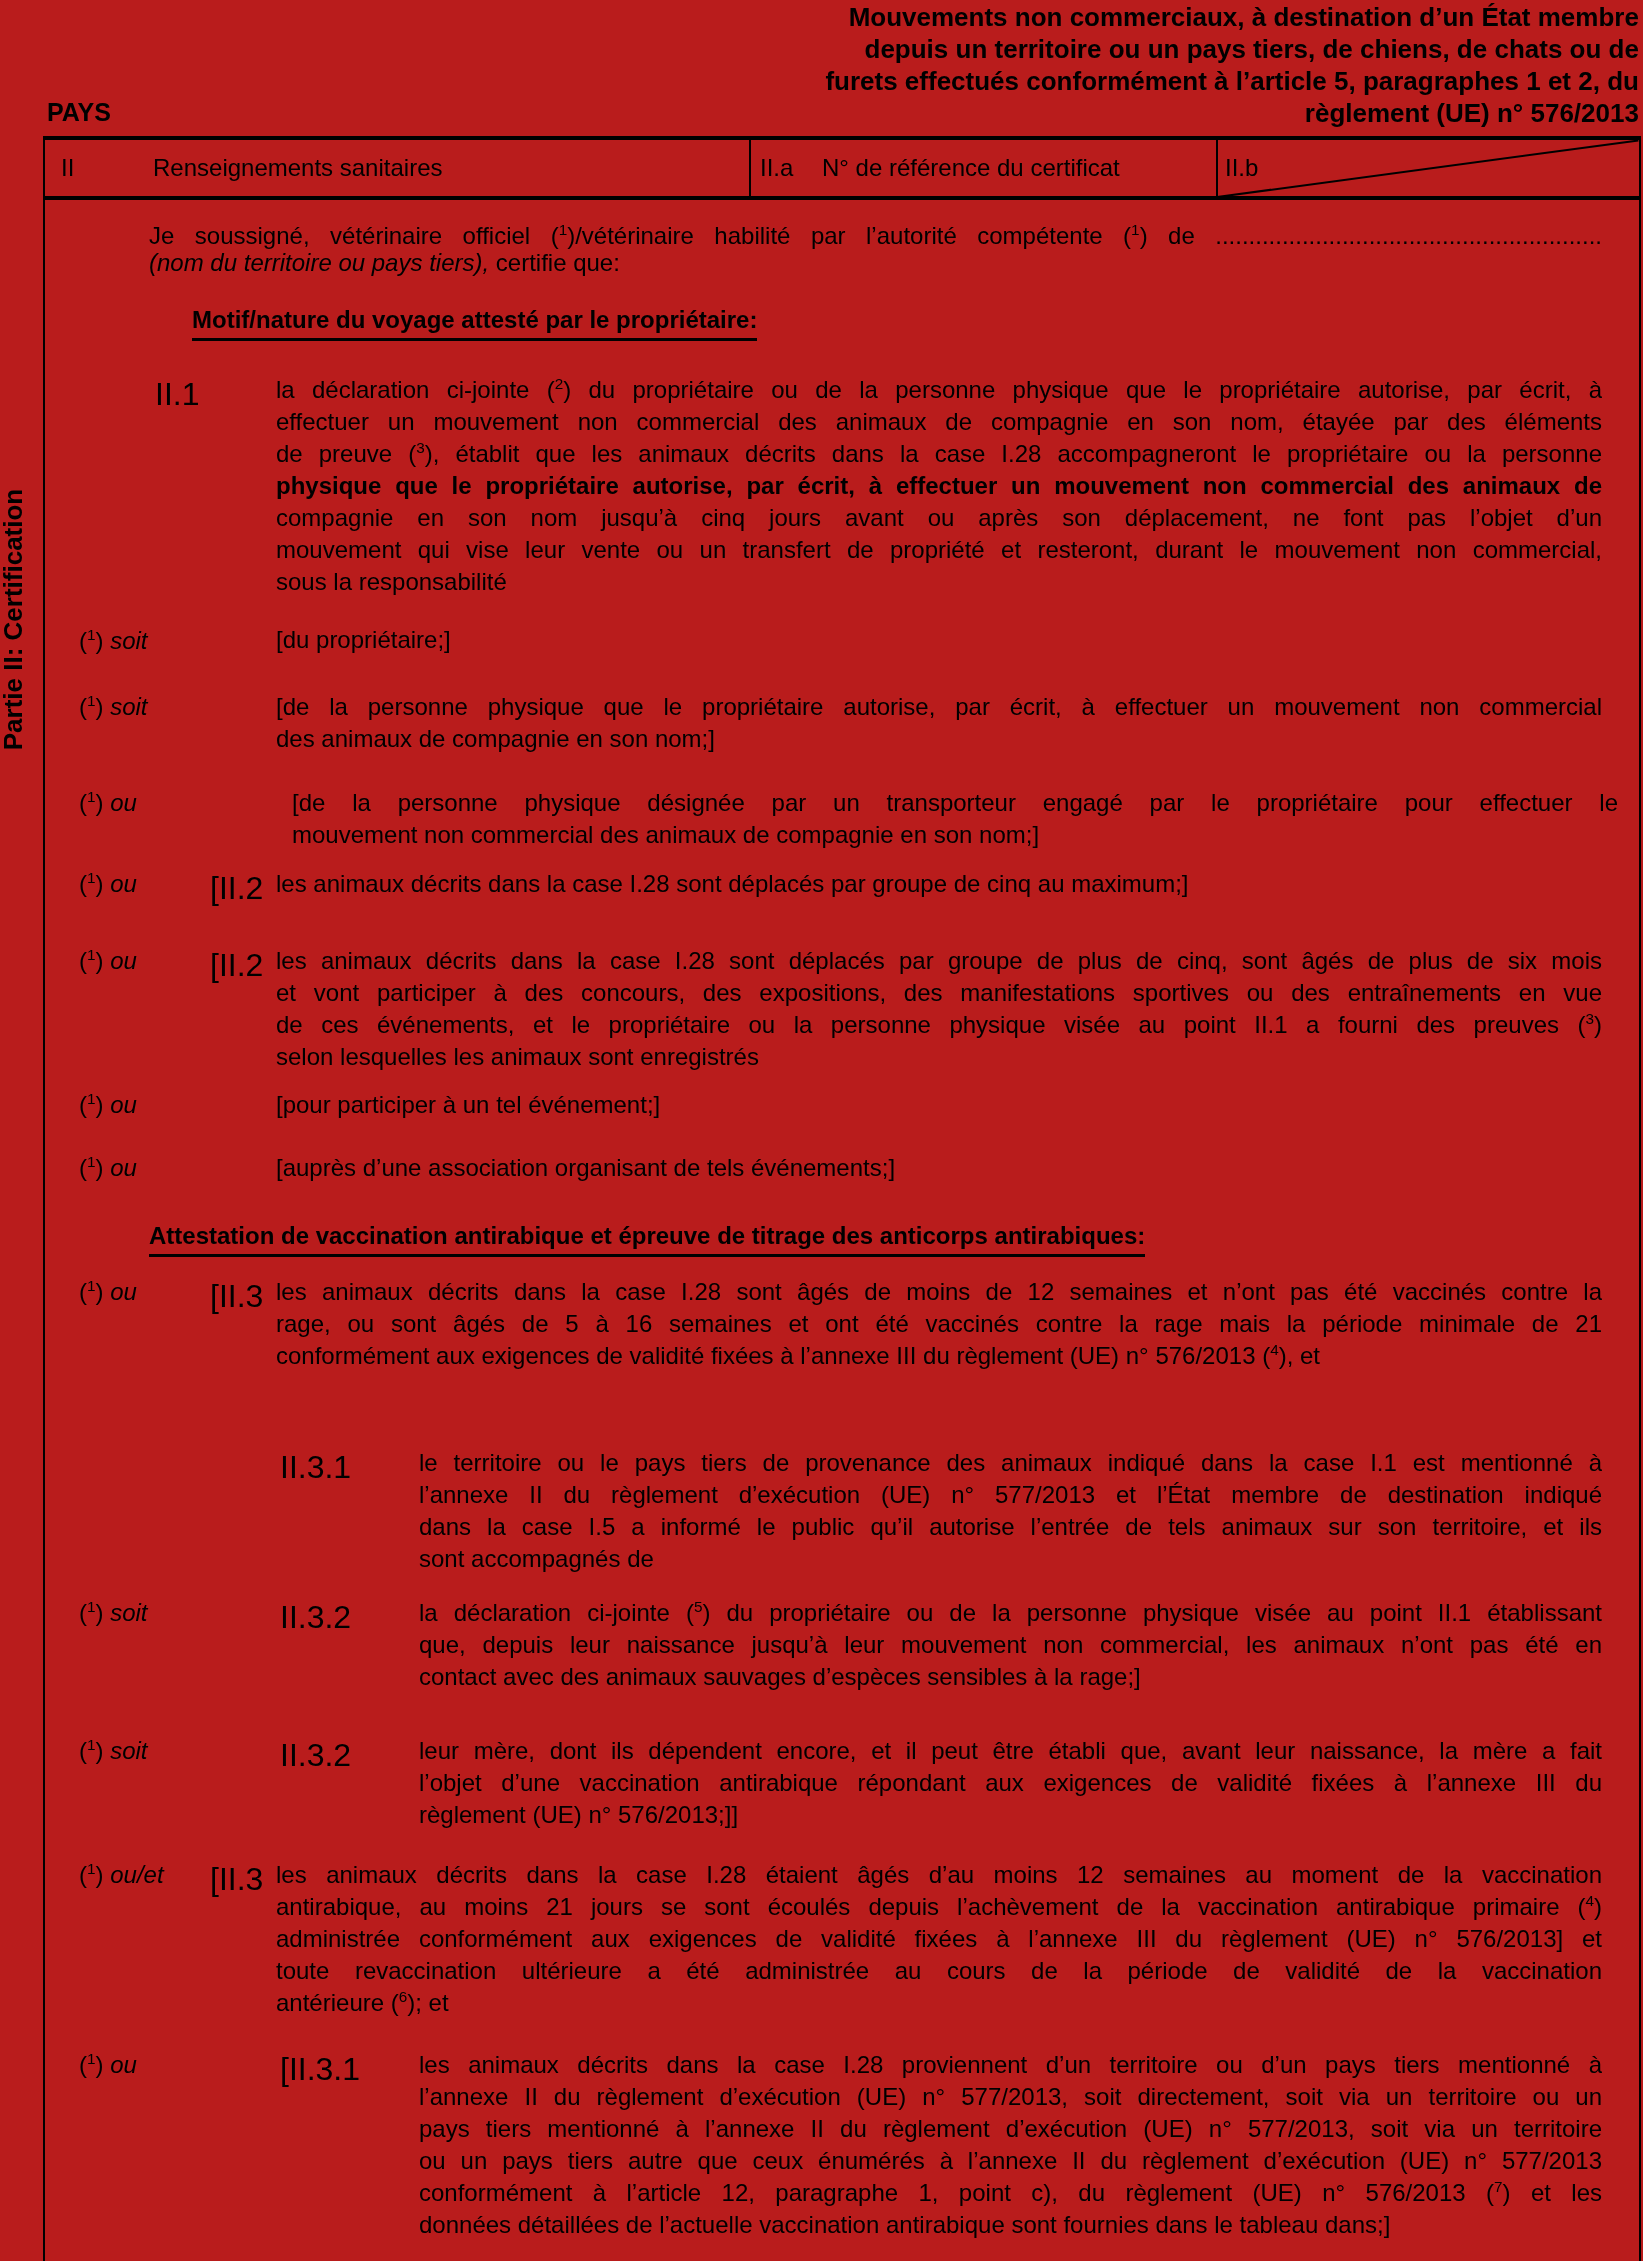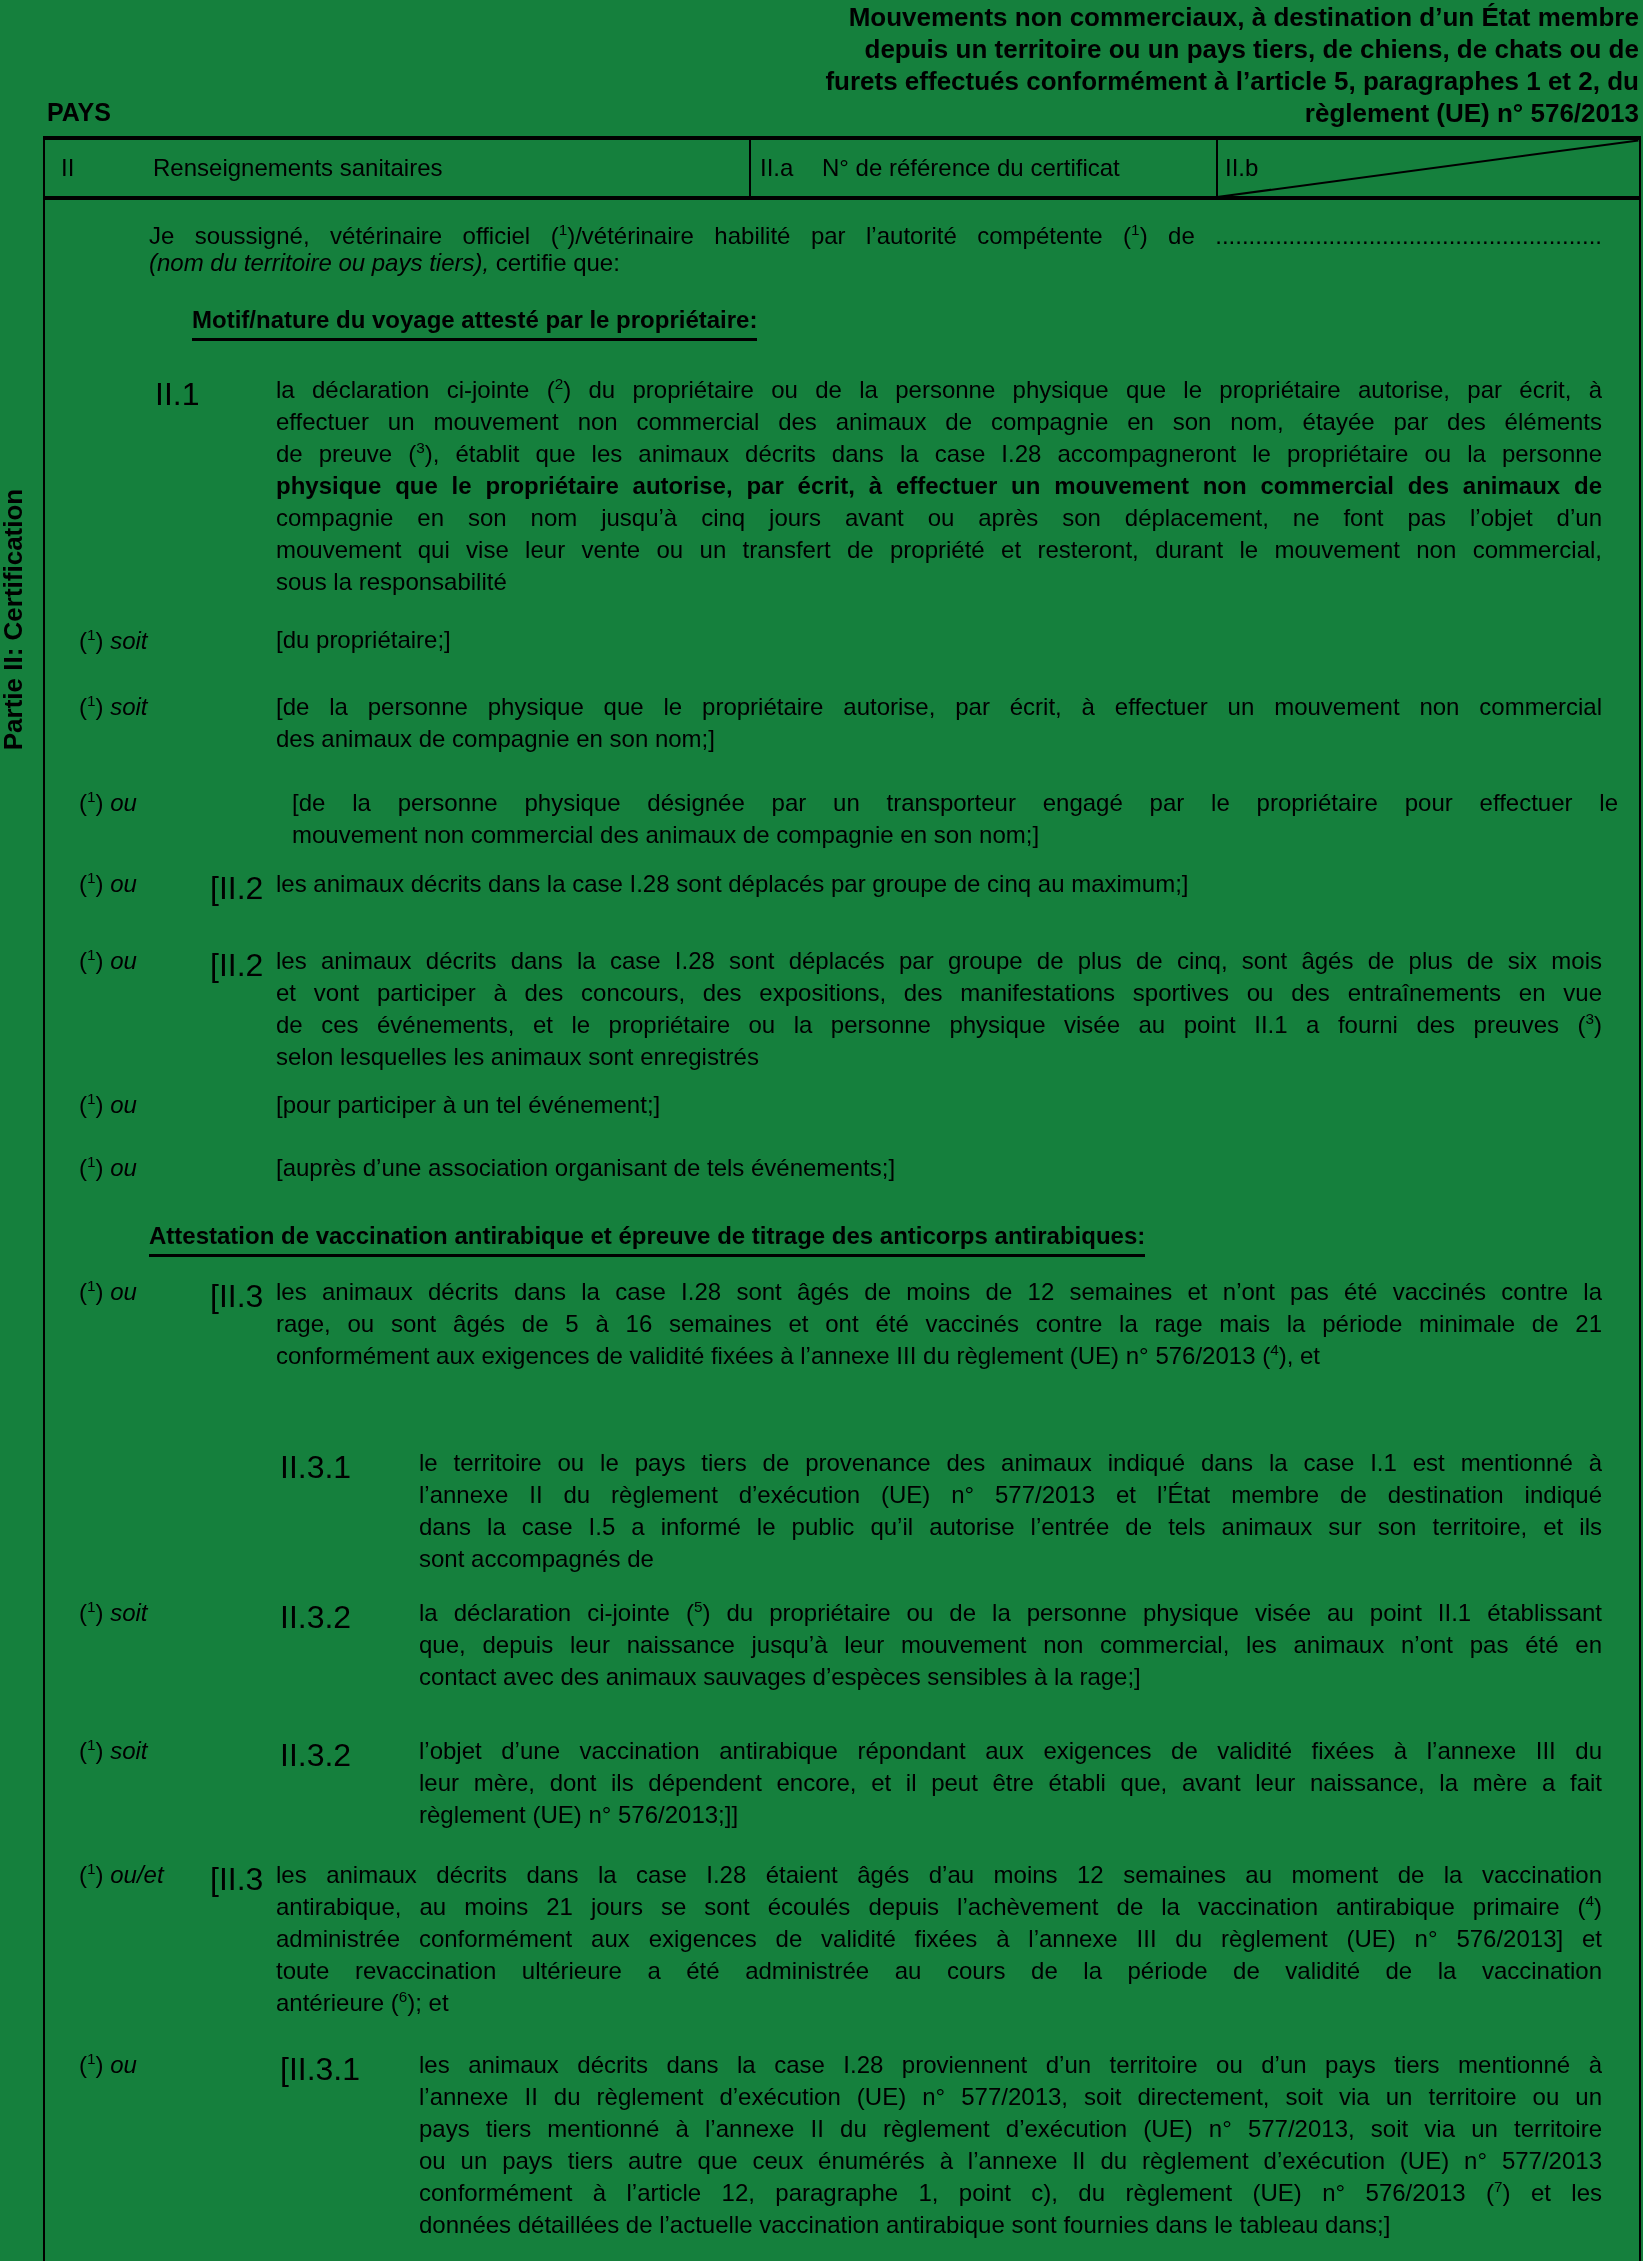--- a/index.html
+++ b/index.html
@@ -1,19 +1,19 @@
 <!DOCTYPE html>
 <html style="font-size:9.4px"><head>
 <meta charset="utf-8">
 <style>
   html,body{margin:0;padding:0;background:#888;}
   #page{
     position:relative;
     width:1643px;height:2261px;
-    background:#15803d;
+    background:#b91c1c;
     font-family:"Liberation Sans", sans-serif;
     color:#000;
     overflow:hidden;
   }
   .abs{position:absolute;}
   
   #doc-title{
     position:absolute; top:1.2px; right:4.1px; width:881px;
     text-align:right; font-weight:bold; font-size:26px; line-height:32px;
   }
@@ -153,22 +153,22 @@
       <div class="blk-label" style="left: 79px; top: 1601px;">(<sup>1</sup>)&nbsp;<i>soit</i></div>
       <div class="blk-num" style="left: 280px; top: 1601px;">II.3.2</div>
       <div class="abs" style="left: 419px; top: 1597px; width: 1183px;">
         <div class="blk-line" style="height: 32px; line-height: 32px;">la déclaration ci-jointe (<sup>5</sup>) du propriétaire ou de la personne physique visée au point II.1 établissant</div>
         <div class="blk-line" style="height: 32px; line-height: 32px;">que, depuis leur naissance jusqu’à leur mouvement non commercial, les animaux n’ont pas été en</div>
         <div class="blk-line last" style="height: 32px; line-height: 32px;">contact avec des animaux sauvages d’espèces sensibles à la rage;]</div>
       </div>
       <div class="blk-label" style="left: 79px; top: 1739px;">(<sup>1</sup>)&nbsp;<i>soit</i></div>
       <div class="blk-num" style="left: 280px; top: 1739px;">II.3.2</div>
       <div class="abs" style="left: 419px; top: 1735px; width: 1183px;">
+        <div class="blk-line" style="height: 32px; line-height: 32px;">leur mère, dont ils dépendent encore, et il peut être établi que, avant leur naissance, la mère a fait</div>
         <div class="blk-line" style="height: 32px; line-height: 32px;">l’objet d’une vaccination antirabique répondant aux exigences de validité fixées à l’annexe III du</div>
-        <div class="blk-line" style="height: 32px; line-height: 32px;">leur mère, dont ils dépendent encore, et il peut être établi que, avant leur naissance, la mère a fait</div>
         <div class="blk-line last" style="height: 32px; line-height: 32px;">règlement (UE) n° 576/2013;]]</div>
       </div>
       <div class="blk-label" style="left: 79px; top: 1863px;">(<sup>1</sup>)&nbsp;<i>ou/et</i></div>
       <div class="blk-num" style="left: 210px; top: 1863px;">[II.3</div>
       <div class="abs" style="left: 276px; top: 1859px; width: 1326px;">
         <div class="blk-line" style="height: 32px; line-height: 32px;">les animaux décrits dans la case I.28 étaient âgés d’au moins 12 semaines au moment de la vaccination</div>
         <div class="blk-line" style="height: 32px; line-height: 32px;">antirabique, au moins 21 jours se sont écoulés depuis l’achèvement de la vaccination antirabique primaire (<sup>4</sup>)</div>
         <div class="blk-line" style="height: 32px; line-height: 32px;">administrée conformément aux exigences de validité fixées à l’annexe III du règlement (UE) n° 576/2013] et</div>
         <div class="blk-line" style="height: 32px; line-height: 32px;">toute revaccination ultérieure a été administrée au cours de la période de validité de la vaccination</div>
         <div class="blk-line last" style="height: 32px; line-height: 32px;">antérieure (<sup>6</sup>); et</div>

